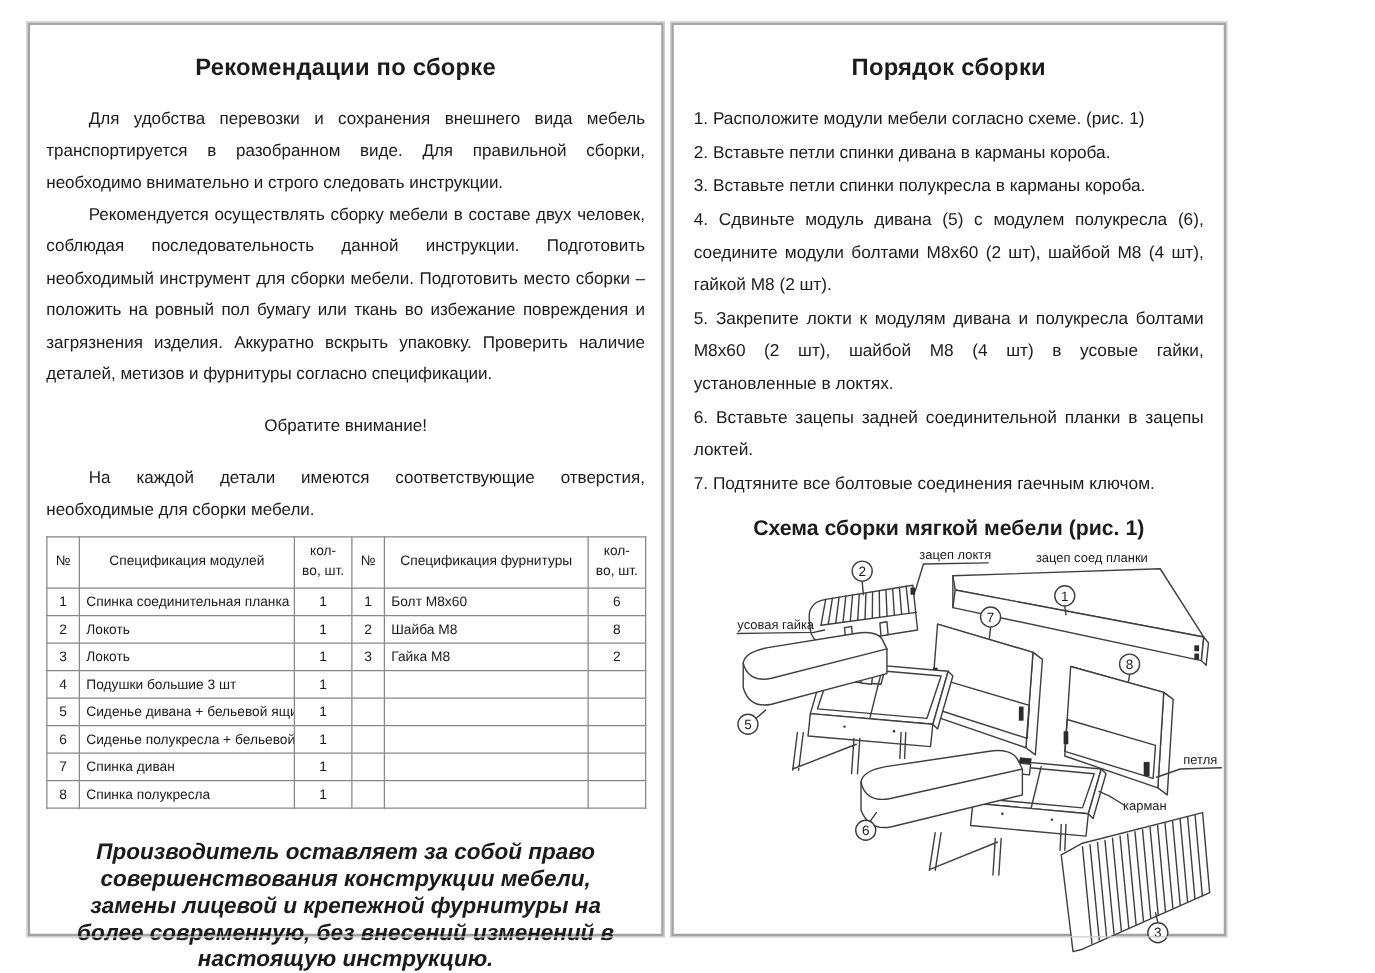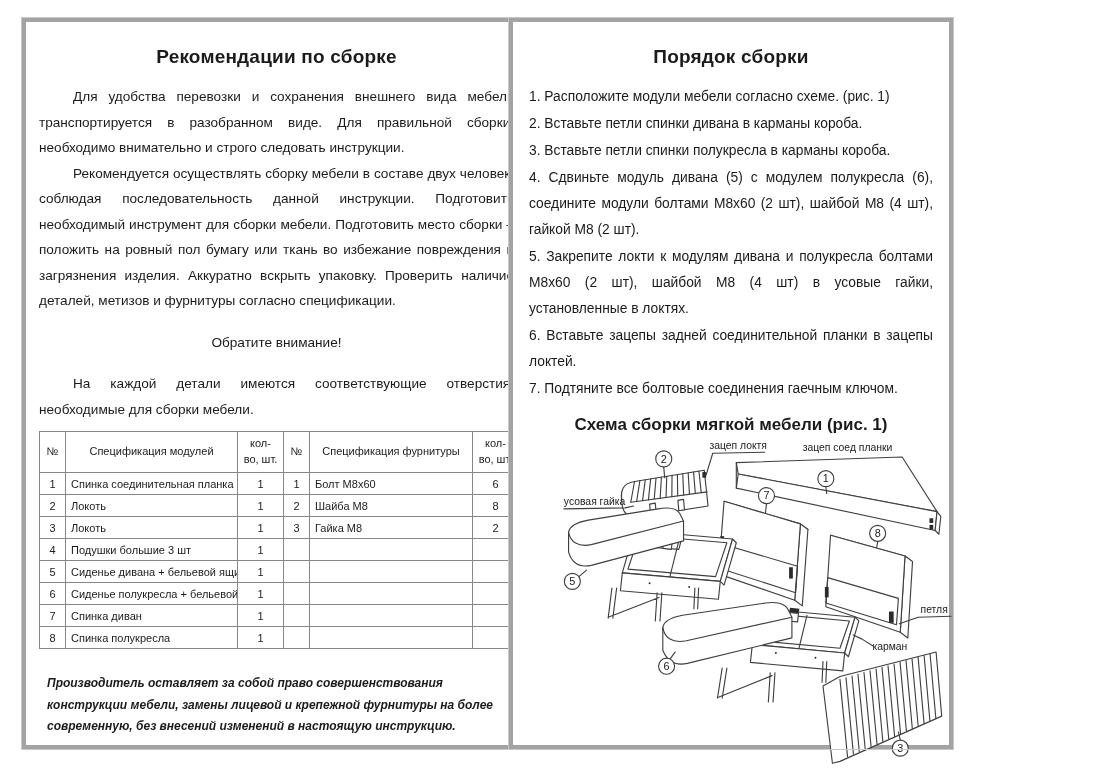--- a/index.html
+++ b/index.html
@@ -3,25 +3,25 @@
 <meta charset="utf-8">
 <style>
   html,body{margin:0;padding:0;}
   body{
     width:1100px;height:778px;background:#ffffff;position:relative;
     font-family:"Liberation Sans", sans-serif;color:#1b1b1b;
     -webkit-font-smoothing:antialiased;
   }
   .page{
     position:absolute;top:18px;height:731px;background:#fff;
-    border:4px solid #a3a3a3;outline:1px solid #c9c9c9;
+    border:2px solid #a3a3a3;outline:1px solid #c9c9c9;
     box-sizing:border-box;
   }
   .page-left{left:22px;width:509px;padding:10px 13px;}
-  .page-right{left:509px;width:444px;padding:10px 16px;}
+  .page-right{left:537px;width:444px;padding:10px 16px;}
   h1.doc-title{
     font-size:19px;font-weight:bold;text-align:center;
     margin:14px 0 16px 0;letter-spacing:.2px;
   }
   .body-par{
     font-size:13.6px;line-height:25.5px;text-align:justify;margin:0;
   }
   .indent{text-indent:34px;}
   .attention{
     font-size:13.6px;line-height:25.5px;text-align:center;margin:16px;
@@ -32,21 +32,21 @@
   }
   table.spec td{
     border:1px solid #878787;padding:2px 5px;height:17px;
     overflow:hidden;white-space:nowrap;
   }
   table.spec tr.hdr td{
     text-align:center;white-space:normal;line-height:1.45;height:36px;
   }
   td.c{text-align:center;}
   .footer-note{
-    font-size:12px;font-weight:bold;font-style:italic;text-align:left;
+    font-size:18px;font-weight:bold;font-style:italic;text-align:center;
     line-height:21.5px;margin:24px 8px 0 8px;
   }
   .step{
     font-size:13.8px;line-height:26px;text-align:justify;margin:0 0 1px 0;
   }
   .step-note{
     font-size:13.8px;font-style:italic;line-height:20.5px;
     text-align:justify;margin:2px 0 3px 0;
   }
   h2.diagram-title{

